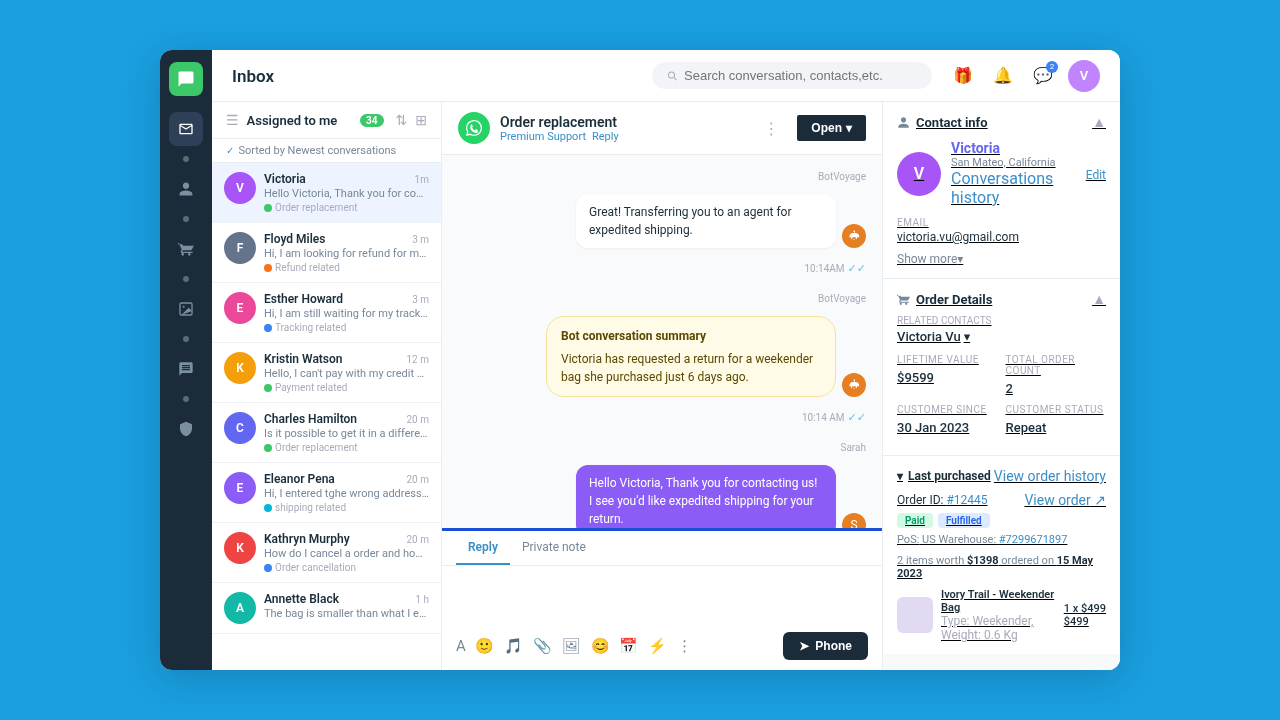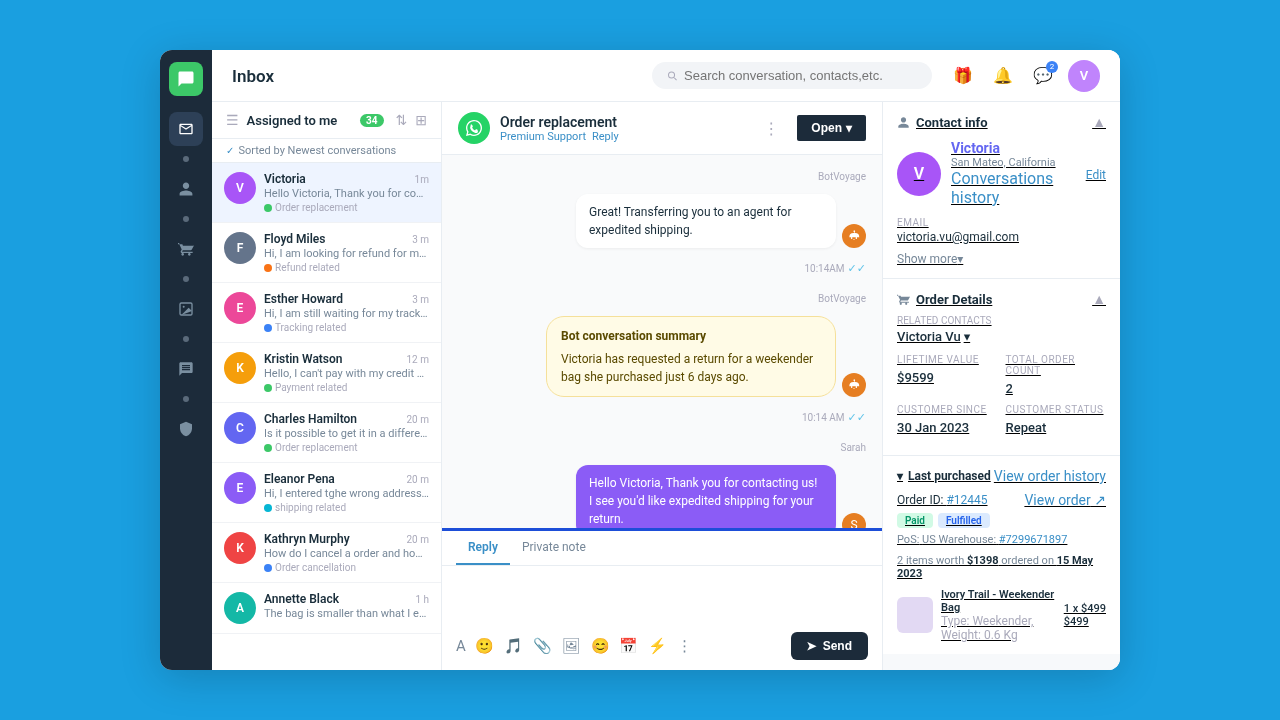--- a/index.html
+++ b/index.html
@@ -882,21 +882,21 @@
             <span class="reply-tool-icon">🙂</span>
             <span class="reply-tool-icon">🎵</span>
             <span class="reply-tool-icon">📎</span>
             <span class="reply-tool-icon">🖼</span>
             <span class="reply-tool-icon">😊</span>
             <span class="reply-tool-icon">📅</span>
             <span class="reply-tool-icon">⚡</span>
             <span class="reply-tool-icon">⋮</span>
             <button class="send-btn">
               <span>➤</span>
-              <span>Send</span>
+              <span>Phone</span>
             </button>
           </div>
         </div>
       </div>
 
       <div class="right-panel">
 
         <div class="panel-section">
           <div class="panel-section-header">
             <div class="panel-section-title">

